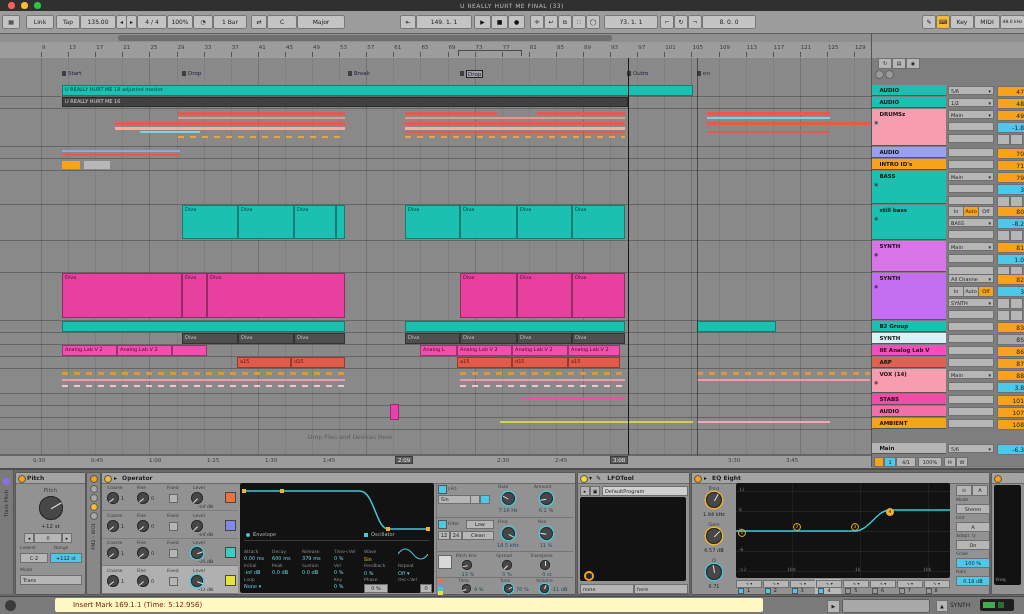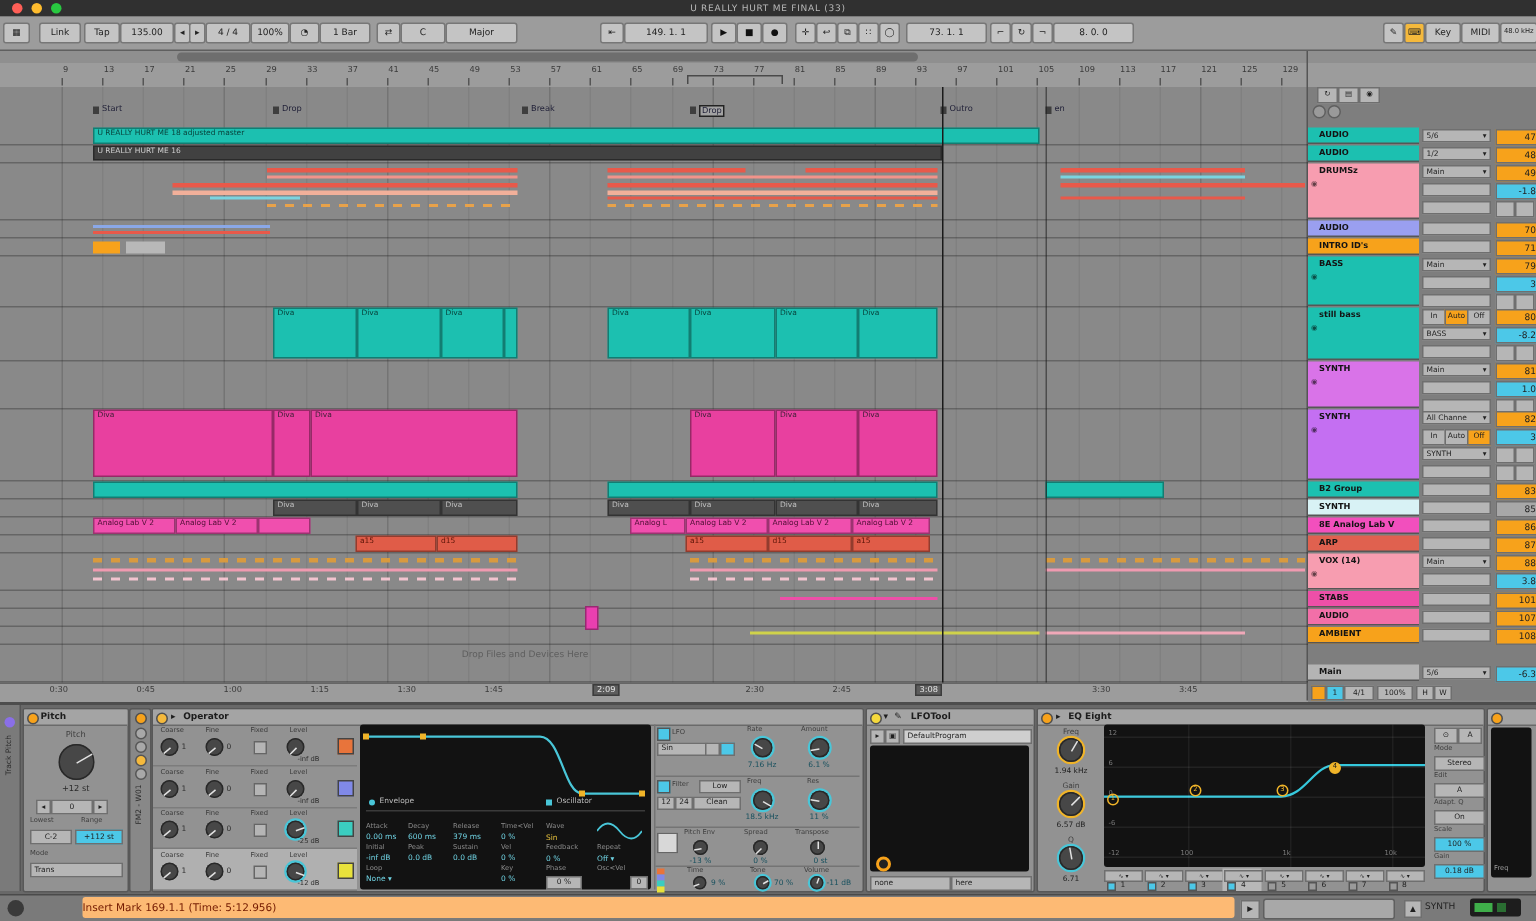--- a/index.html
+++ b/index.html
@@ -306,21 +306,21 @@
   <div class="dev" style="left:991px;top:472px;width:32px;height:121px">
     <div class="dhead">
         <span class="led" style="left:2px;top:2px"></span>
       </div>
     <div class="blk" style="left:2px;top:12px;width:27px;height:100px"></div>
     <div class="abs" style="left:4px;top:104px;font-size:4.5px;color:#999">Freq</div>
   </div>
 
   <div class="abs" style="left:0;top:596px;width:1024px;height:18px;background:#7a7a7a;border-top:1px solid #4a4a4a"></div>
   <div class="abs" style="left:5px;top:600px;width:11px;height:11px;border-radius:50%;background:#3a3a3a"></div>
-  <div class="abs" style="left:55px;top:598px;width:768px;height:14px;background:#fdba74;border-radius:2px;font-size:7px;line-height:14px;color:#731a00;box-sizing:border-box">Insert Mark 169.1.1 (Time: 5:12.956)</div>
+  <div class="abs" style="left:55px;top:598px;width:708px;height:14px;background:#fef9c3;border-radius:2px;font-size:7px;line-height:14px;color:#731a00;padding-left:18px;box-sizing:border-box">Insert Mark 169.1.1 (Time: 5:12.956)</div>
   <div class="sbx" style="left:827px;top:600px;width:11px;height:11px;line-height:11px">▶</div>
   <div class="abs" style="left:842px;top:599px;width:86px;height:12px;background:#a8a8a8;border:1px solid #5f5f5f;border-radius:2px"></div>
   <div class="sbx ybx" style="left:936px;top:600px;width:10px;height:10px;line-height:10px">▲</div>
   <div class="abs" style="left:950px;top:601px;font-size:6px;color:#1f1f1f">SYNTH</div>
   <div class="abs" style="left:980px;top:599px;width:34px;height:12px;background:#1d1d1d;border-radius:2px">
     <span class="abs" style="left:3px;top:3px;width:12px;height:6px;background:#3fae4a"></span>
     <span class="abs" style="left:18px;top:3px;width:6px;height:6px;background:#2a6e32"></span>
   </div>
 
   <div id="stage" class="abs" style="left:0;top:0;width:1024px;height:614px;pointer-events:none">

